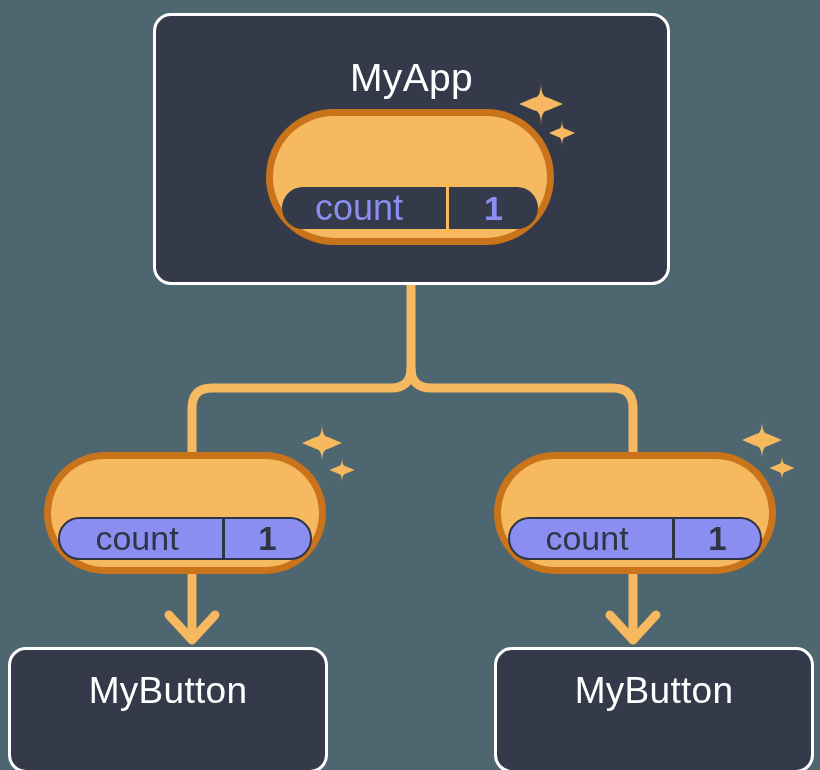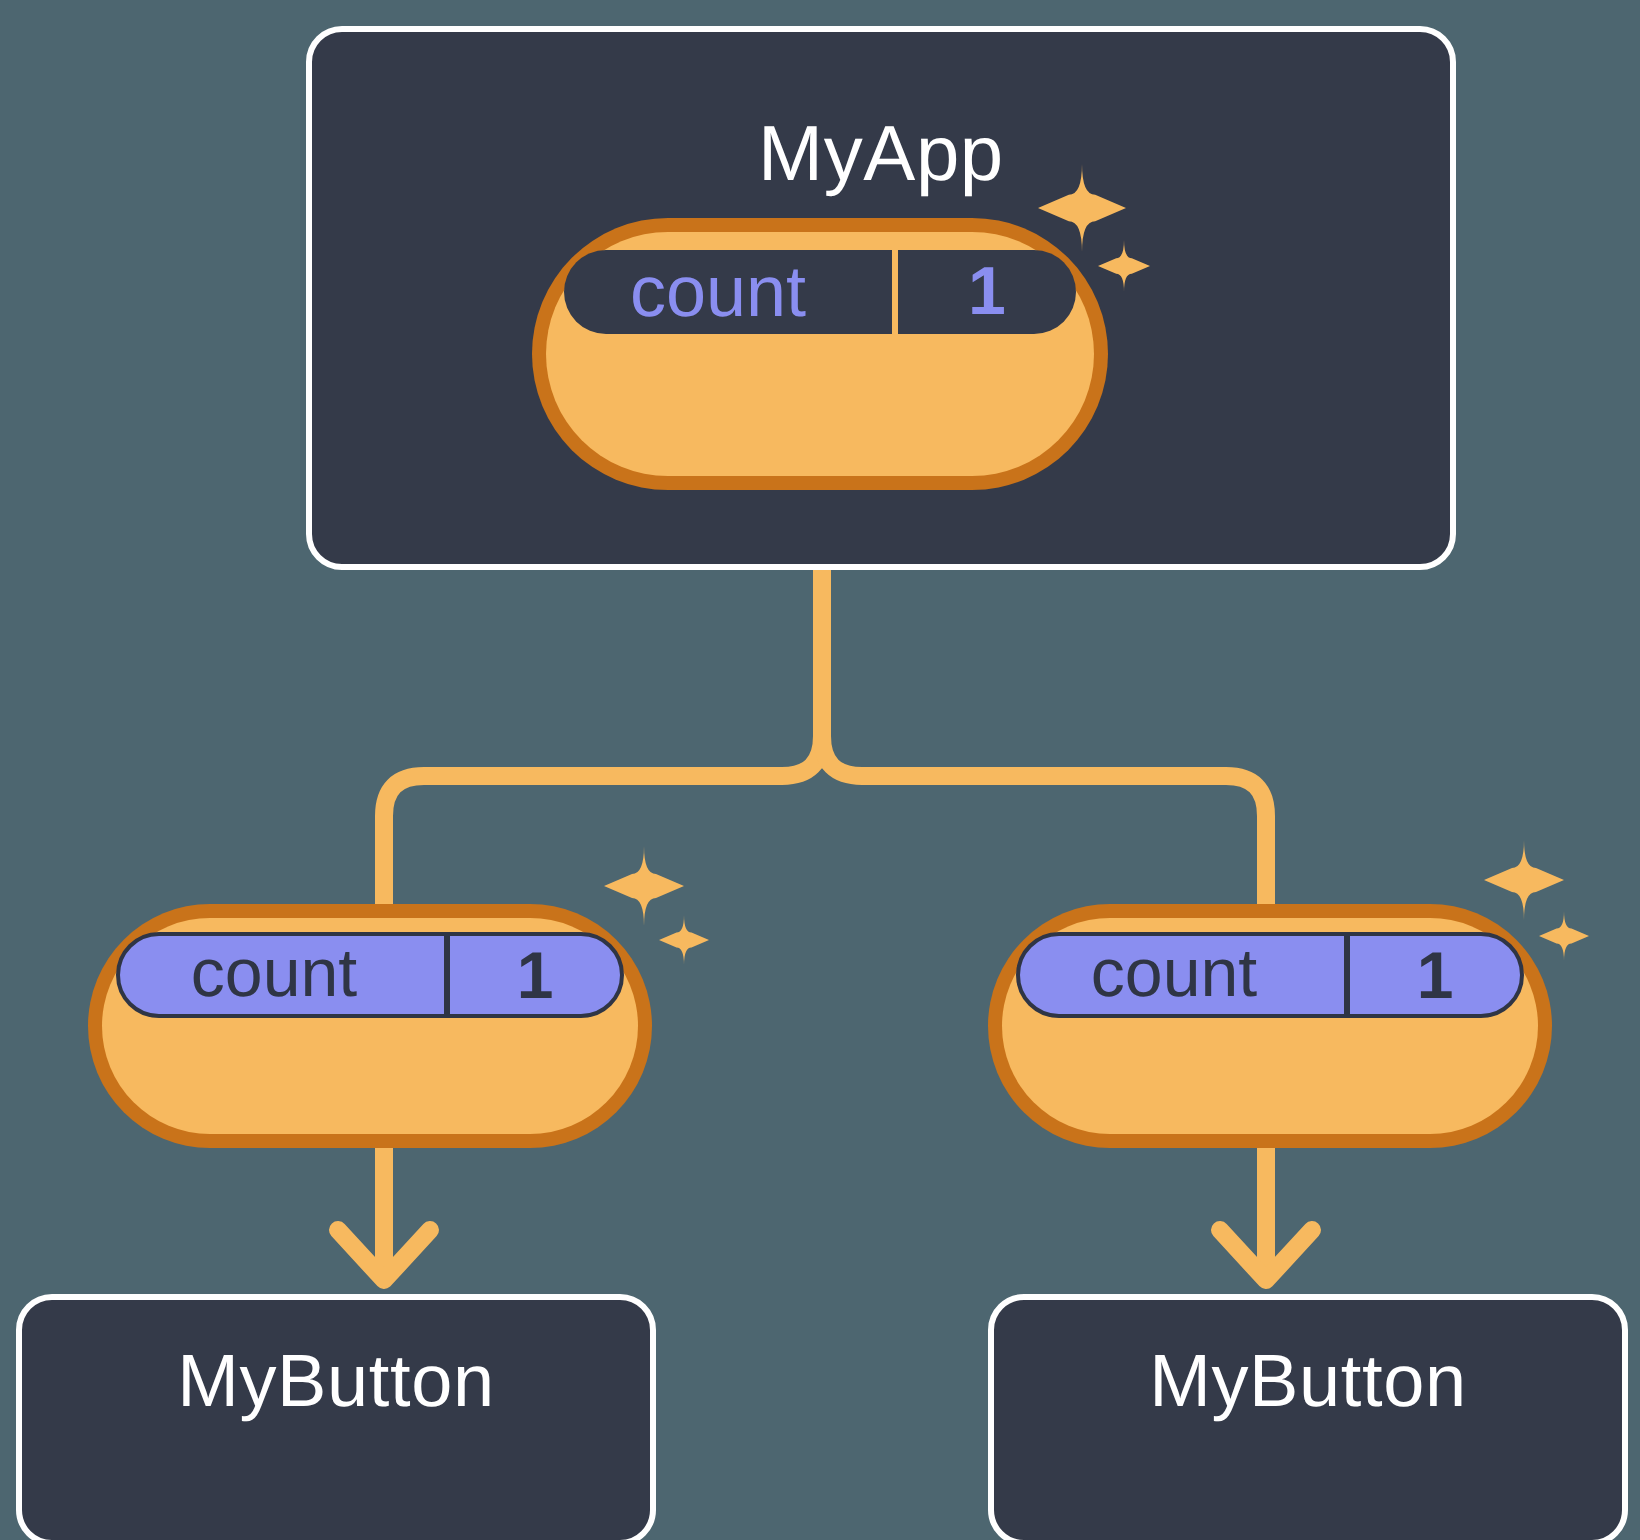--- a/index.html
+++ b/index.html
@@ -58,21 +58,21 @@
     text-align: center;
     color: #ffffff;
     font-family: "Liberation Sans", sans-serif;
     font-weight: 400;
     letter-spacing: 0.3px;
   }
 
   #card-myapp {
     left: 153px;
     top: 13px;
-    width: 575px;
+    width: 517px;
     height: 272px;
   }
   #card-myapp .card-title {
     top: 40px;
     font-size: 39px;
   }
 
   .card-leaf {
     height: 126px;
   }
@@ -99,21 +99,21 @@
     align-items: stretch;
     border-radius: 999px;
     z-index: 5;
     
     background: #c9731a;
     padding: 7px;
   }
   .pill-inner {
     flex: 1 1 auto;
     display: flex;
-    align-items: flex-start;
+    align-items: flex-end;
     box-sizing: border-box;
     border-radius: 999px;
     
     background: #f7b95f;
     padding: 9px;
   }
   .pill-body {
     flex: 1 1 auto;
     display: flex;
     align-items: stretch;

